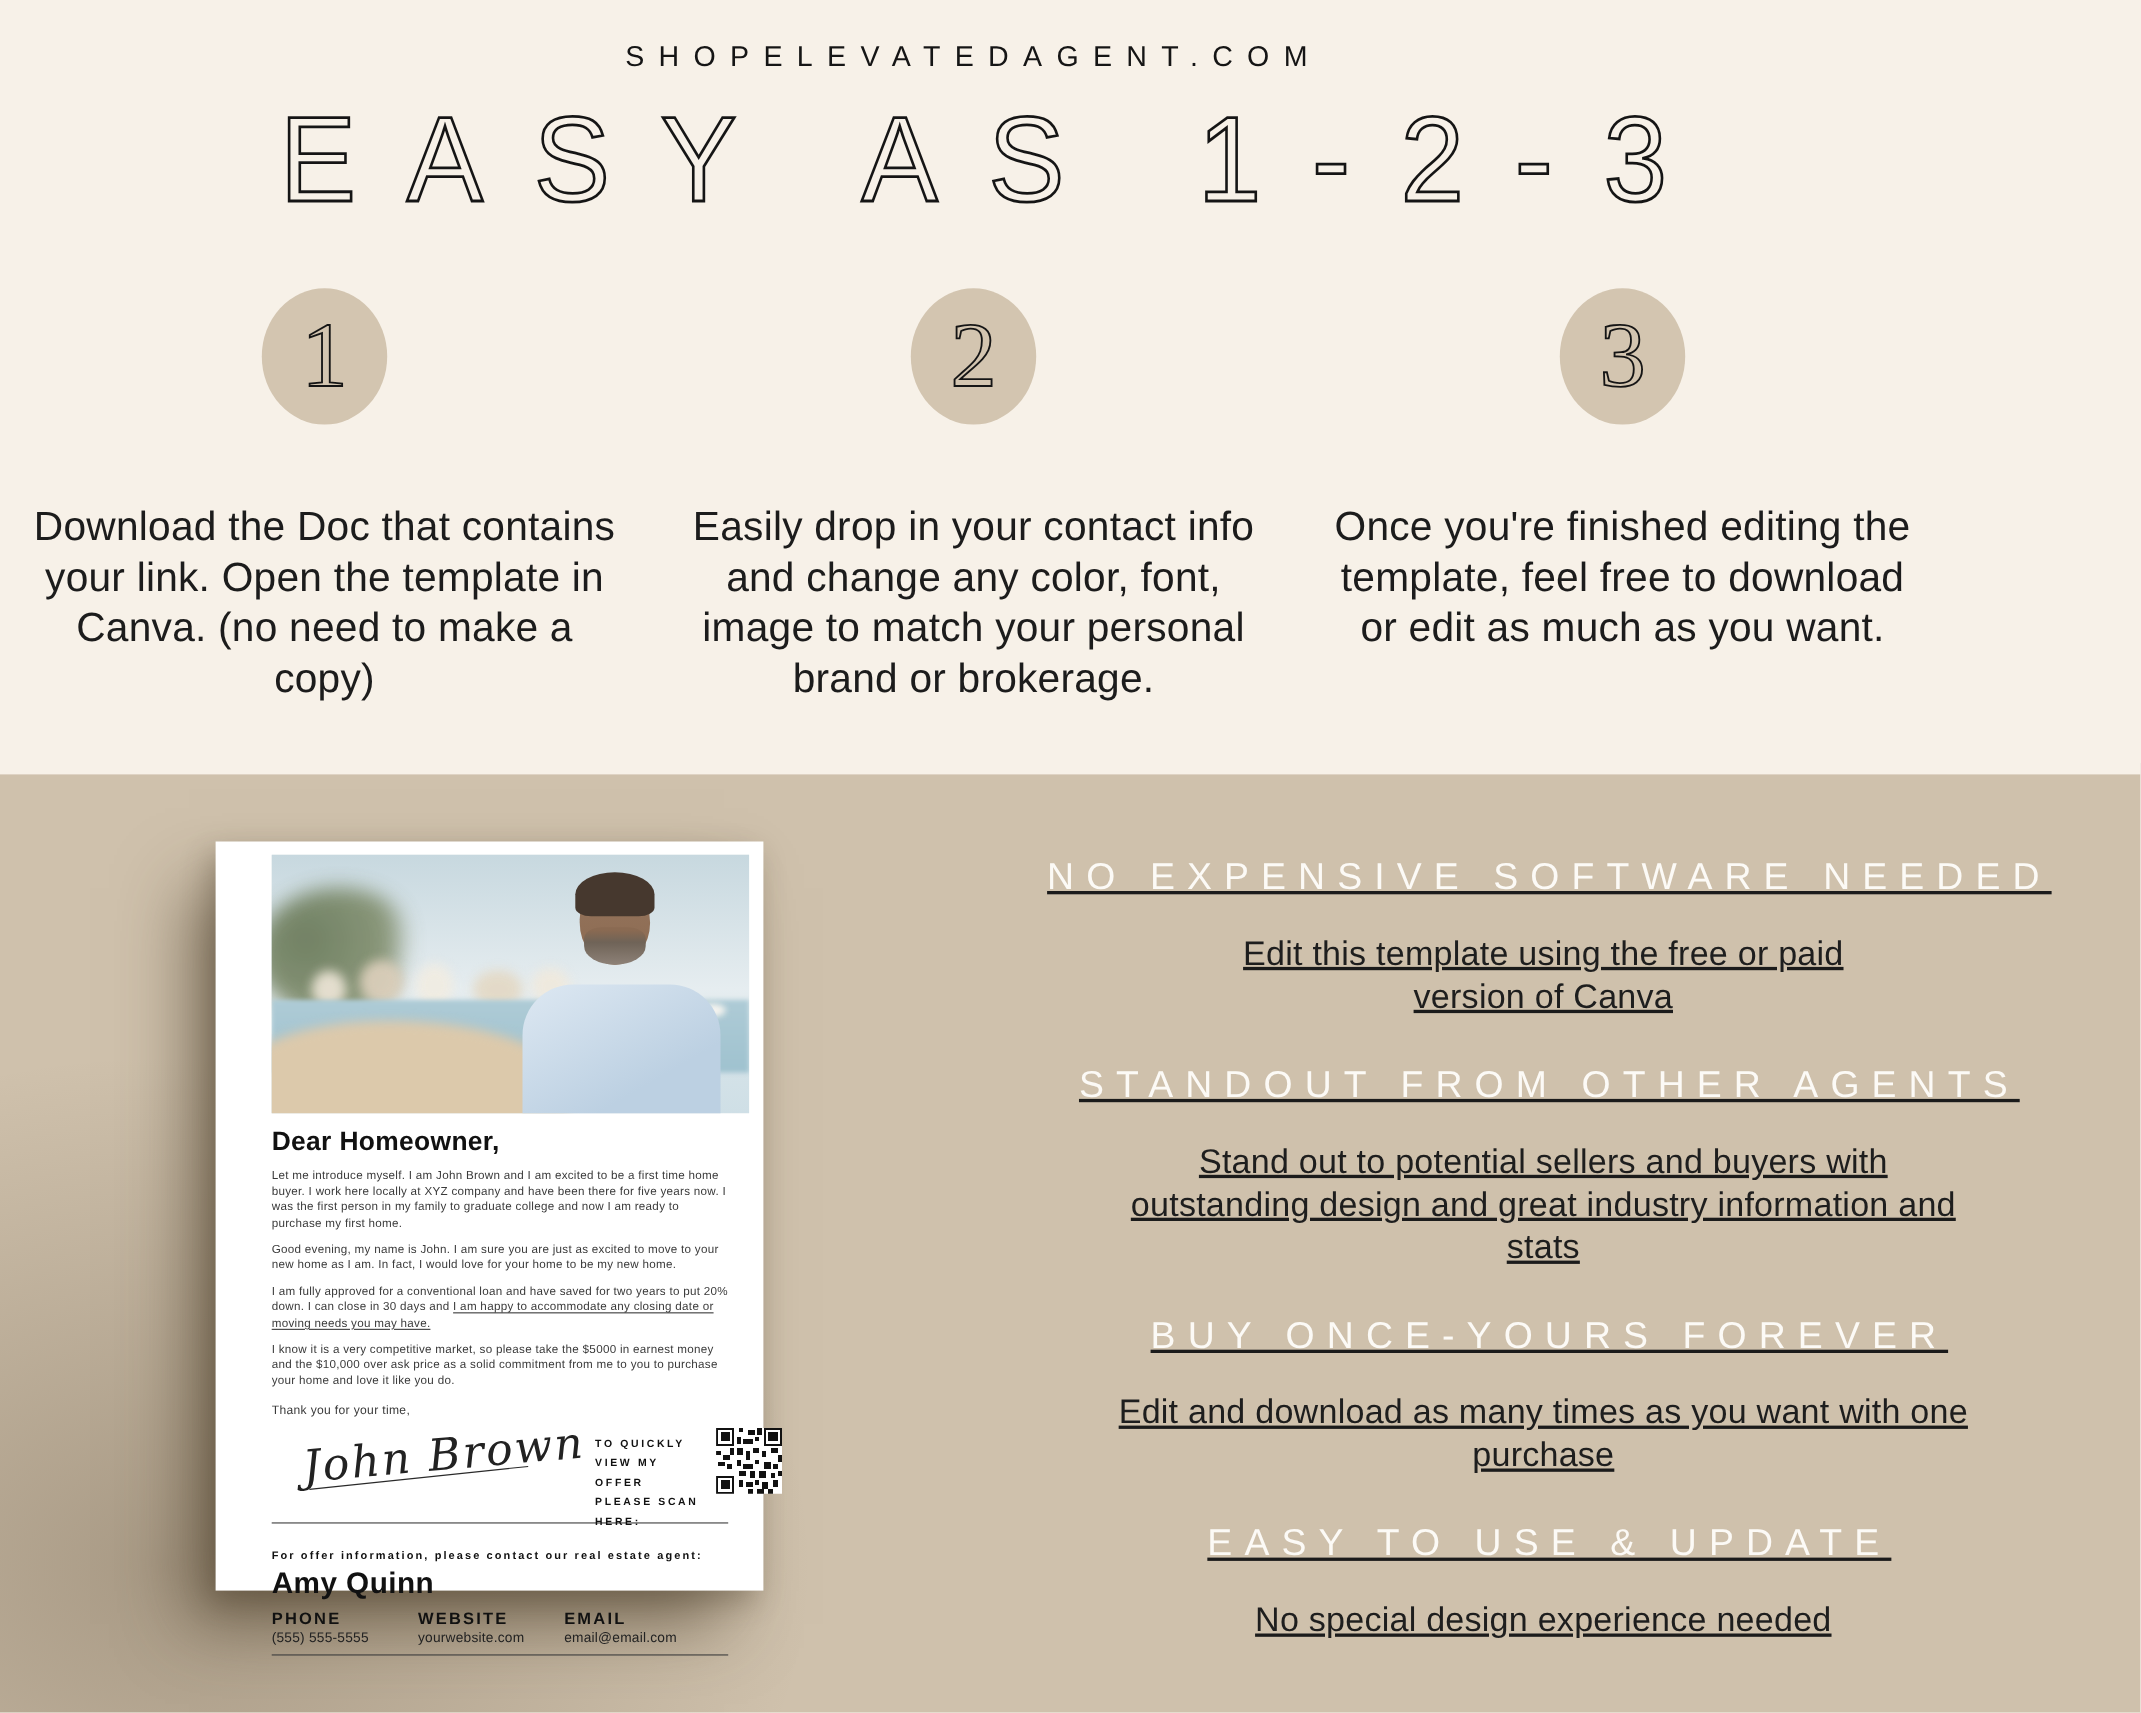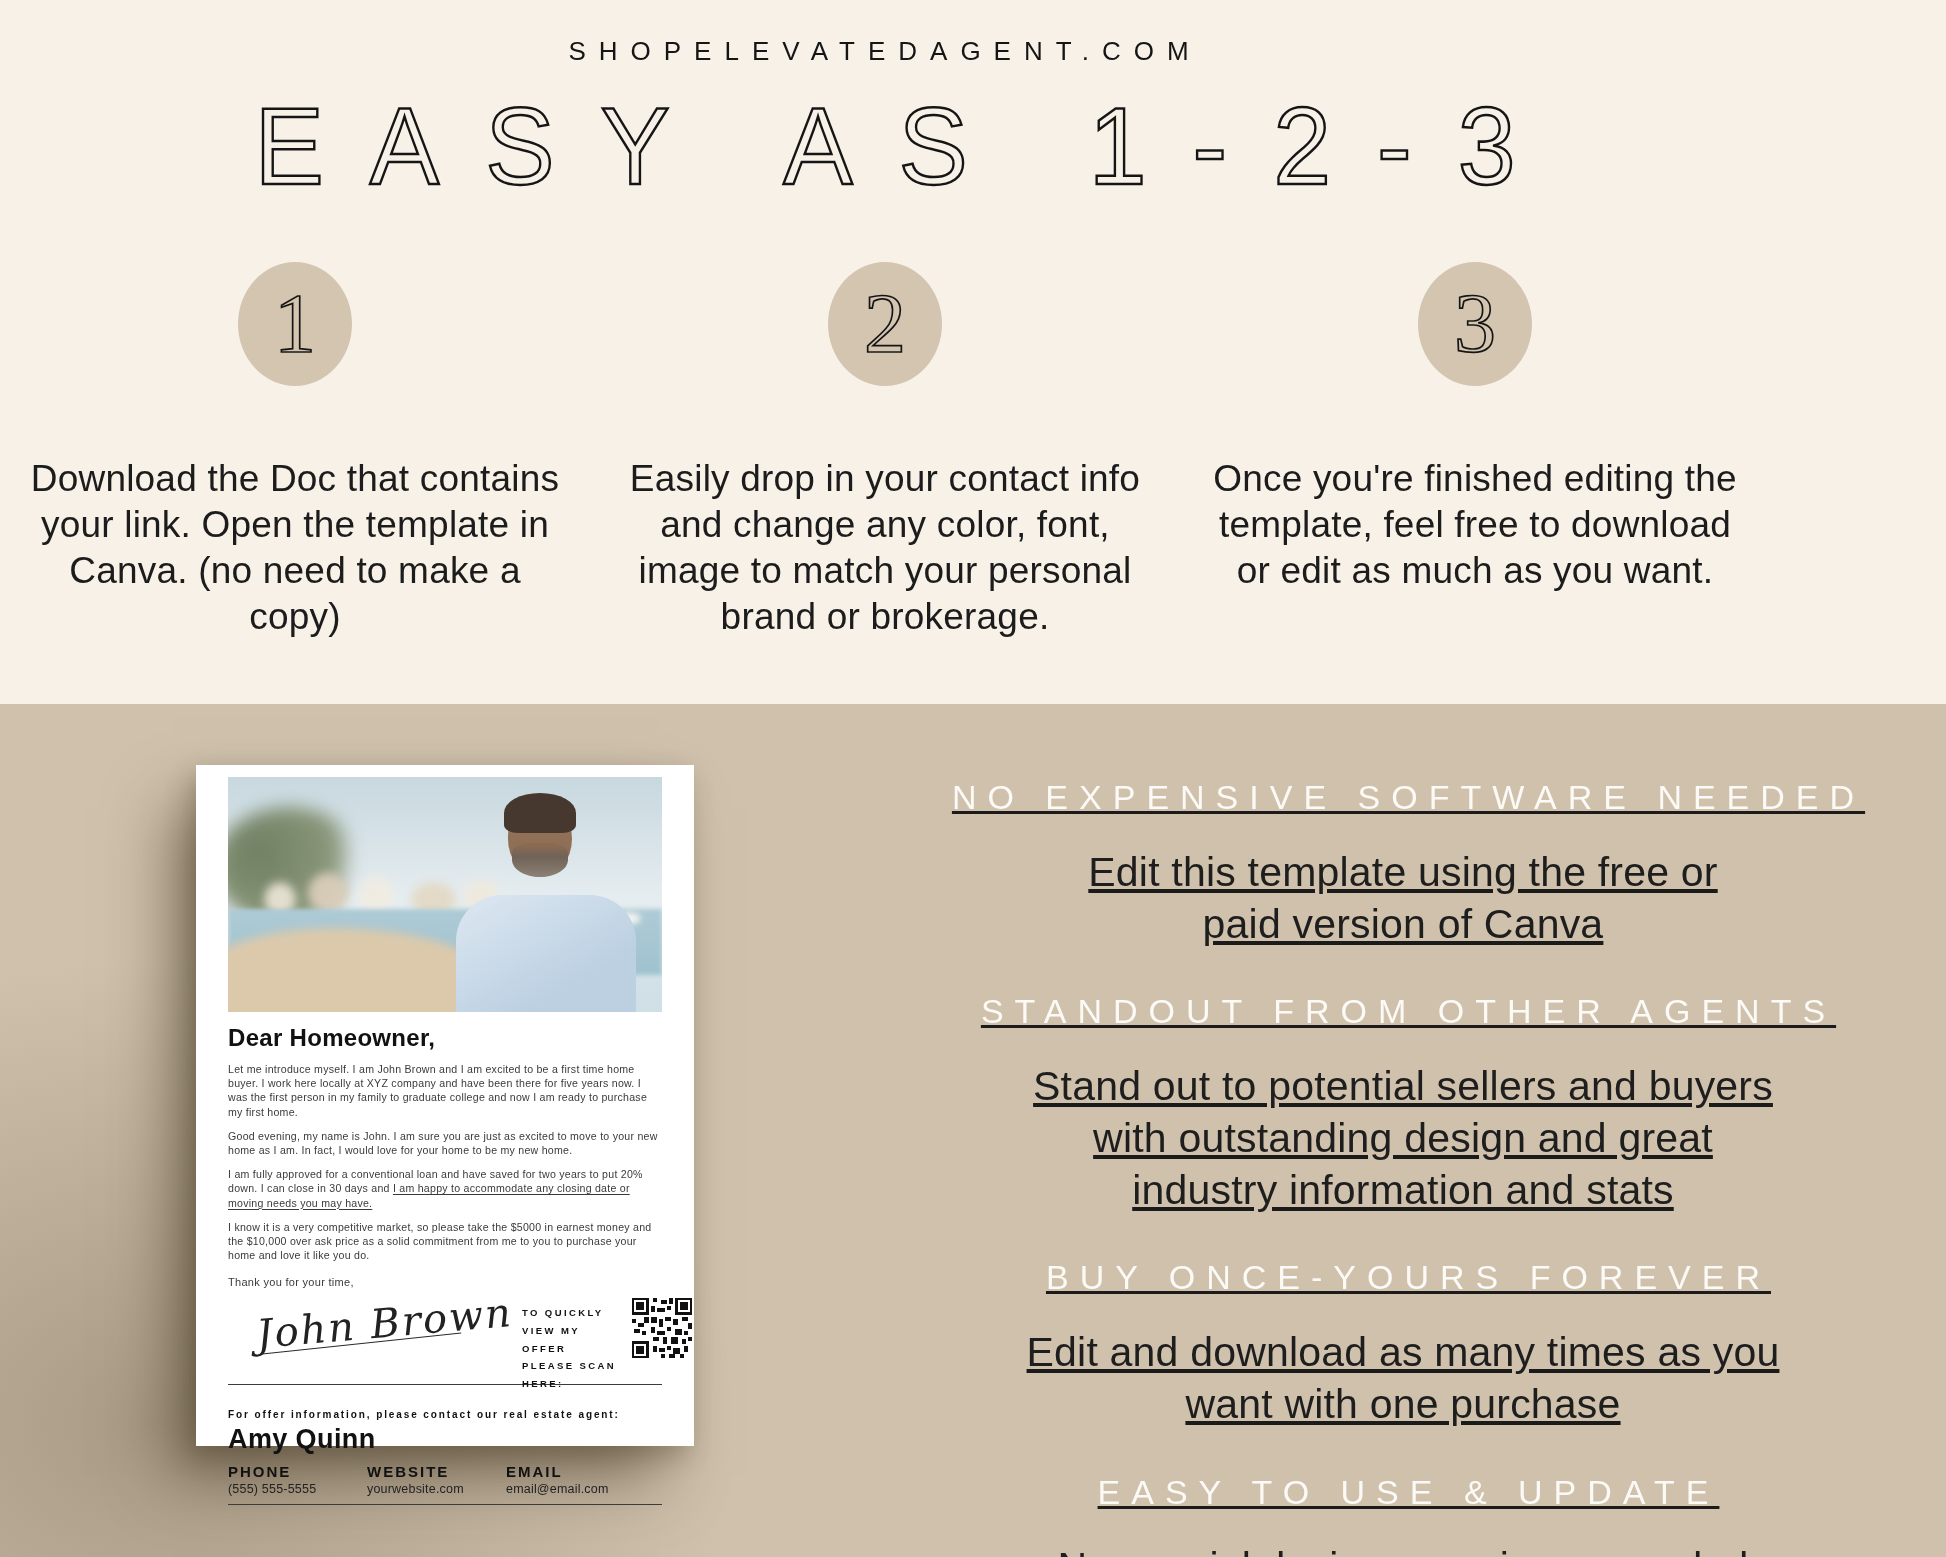--- a/index.html
+++ b/index.html
@@ -51,21 +51,21 @@
     background:
       radial-gradient(ellipse 950px 750px at 150px 720px, rgba(82,66,45,0.30), rgba(82,66,45,0) 62%),
       #cfc1ac;
   }
 
   
   .letter {
     position: absolute; left: 196px; top: 61px; width: 498px; height: 681px;
     background: #ffffff;
     box-shadow: -30px 36px 60px -6px rgba(66,52,33,0.55), -6px 10px 24px rgba(66,52,33,0.30);
-    padding: 12px 32px 0 32px;
+    padding: 12px 32px 0 51px;
     font-size: 10.6px; color: #3a3a3a;
   }
 
   
   .photo { position: relative; width: 434px; height: 235px; overflow: hidden; background: #cfdde2; }
   .photo .sky   { position: absolute; inset: 0; background: linear-gradient(#c7d8df, #e6edf0 52%, #d7e4e9 70%, #cfdfe6); }
   .photo .trees { position: absolute; left: -14px; top: 30px; width: 150px; height: 120px; border-radius: 50%;
                   background: radial-gradient(circle at 30% 40%, #5e6f4c, #7d8a67 60%, transparent 75%); filter: blur(9px); opacity: .85; }
   .photo .buildings { position: absolute; left: 20px; top: 86px; width: 320px; height: 66px; filter: blur(5px); opacity: .95;
                   background:
@@ -125,21 +125,21 @@
   
   .features {
     position: absolute; left: 860px; top: 0; width: 1086px;
     padding-top: 74px; text-align: center; text-decoration: underline;
   }
   .feature-heading {
     font-size: 34px; font-weight: 400; letter-spacing: 11px; text-indent: 11px;
     color: #fcfaf6; margin-bottom: 30px; white-space: nowrap;
   }
   .feature-body {
-    font-size: 41px; line-height: 1.26; letter-spacing: .2px; color: #1e1e1e;
+    font-size: 31px; line-height: 1.26; letter-spacing: .2px; color: #1e1e1e;
     margin: 0 auto 42px auto; max-width: 820px;
   }
 </style>
 </head>
 <body>
 
 <div class="canvas">
 
   <section class="top-section">
     <div class="site-url">SHOPELEVATEDAGENT.COM</div>

